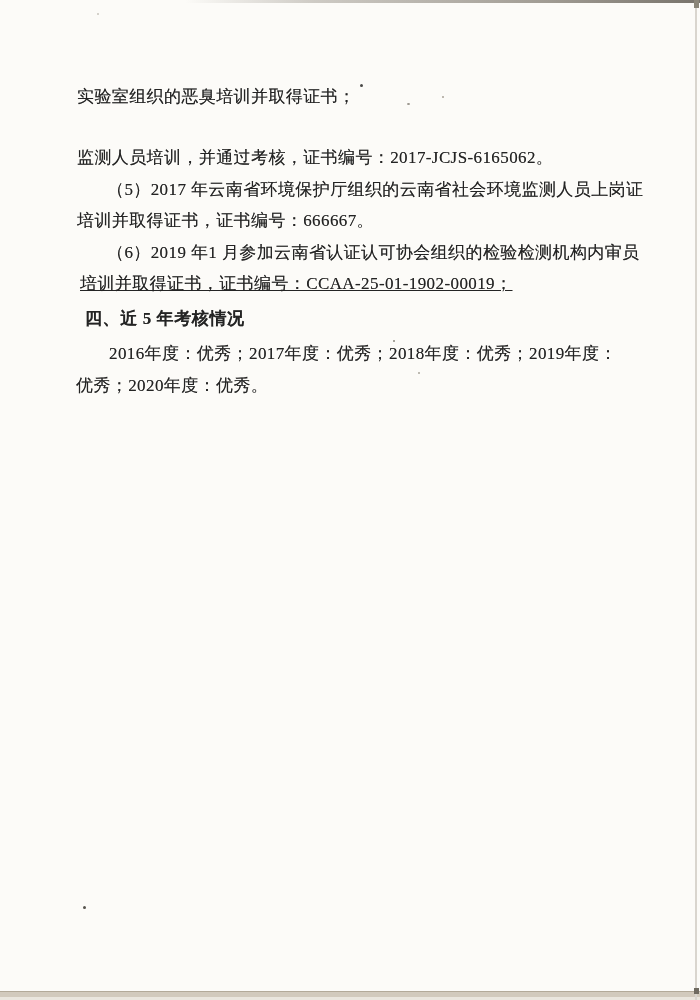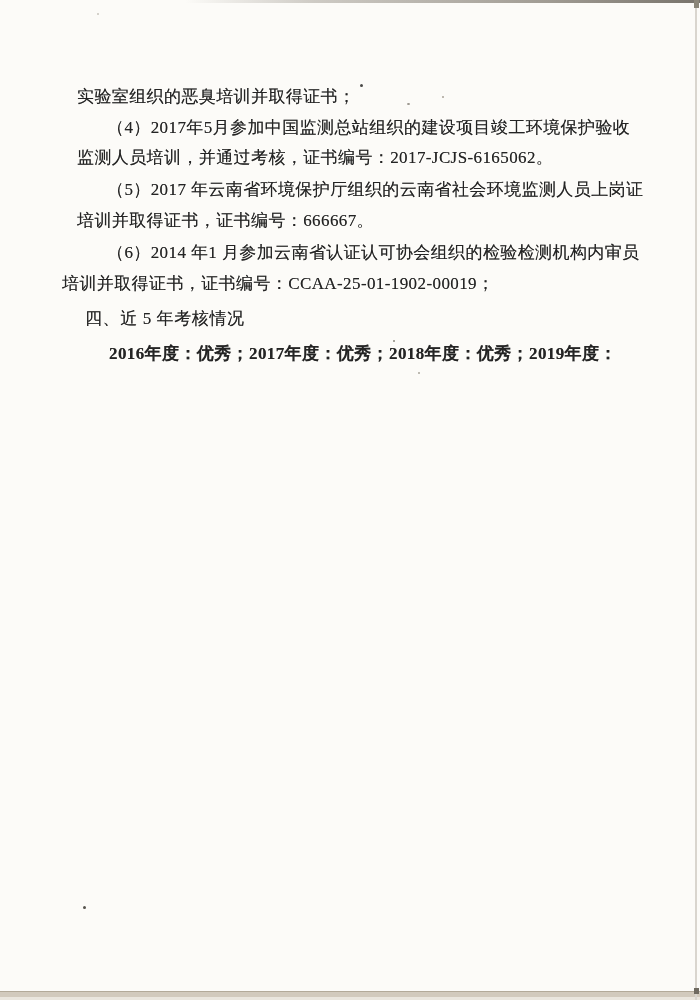--- a/index.html
+++ b/index.html
@@ -17,21 +17,21 @@
   .page{position:absolute;inset:0;}
   .line{
     position:absolute;
     white-space:nowrap;
     font-size:17px;
     line-height:20px;
     letter-spacing:0.4px;
     color:var(--ink);
     text-shadow:0 0 0.6px rgba(30,30,30,0.55);
   }
-  .line.heading{font-weight:400;letter-spacing:0.6px;text-align:right;}
+  .line.heading{font-weight:700;letter-spacing:0.6px;text-align:right;}
   
   .scan-top-line{
     position:absolute;top:0;left:185px;right:0;height:3px;
     background:linear-gradient(to right,
       rgba(150,144,134,0) 0%,
       rgba(150,144,134,0.45) 25%,
       rgba(130,124,114,0.75) 70%,
       rgba(105,100,92,0.9) 100%);
   }
   .scan-bottom-band{
@@ -64,32 +64,32 @@
   .speck.s6{left:83px;top:906px;width:3px;height:3px;background:#55524c;}
   .speck.s7{left:97px;top:13px;width:2px;height:2px;background:#c9c5bc;}
 </style>
 </head>
 <body>
 
 <div class="page">
 
   <div class="line" style="left:77px;top:87px;">实验室组织的恶臭培训并取得证书；</div>
 
-  <div class="line" style="left:107px;top:118px;">（4）2017年5月参加中国监测总站组织的建设项目竣工环境保护验收</div>
   <div class="line" style="left:77px;top:148px;font-family:Liberation Serif, serif;">监测人员培训，并通过考核，证书编号：2017-JCJS-6165062。</div>
 
   <div class="line" style="left:107px;top:180px;text-align:right;">（5）2017 年云南省环境保护厅组织的云南省社会环境监测人员上岗证</div>
   <div class="line" style="left:77px;top:211px;">培训并取得证书，证书编号：666667。</div>
 
-  <div class="line" style="left:107px;top:243px;">（6）2014 年1 月参加云南省认证认可协会组织的检验检测机构内审员</div>
-  <div class="line" style="left:62px;top:274px;">培训并取得证书，证书编号：CCAA-25-01-1902-00019；</div>
+  <div class="line" style="left:107px;top:243px;">（6）2019 年1 月参加云南省认证认可协会组织的检验检测机构内审员</div>
+  <div class="line" style="left:80px;top:274px;text-decoration:underline;">培训并取得证书，证书编号：CCAA-25-01-1902-00019；</div>
 
   <div class="line heading" style="left:85px;top:309px;">四、近 5 年考核情况</div>
 
-  <div class="line" style="left:109px;top:344px;font-weight:bold;">2016年度：优秀；2017年度：优秀；2018年度：优秀；2019年度：</div>
+  <div class="line" style="left:109px;top:344px;">2016年度：优秀；2017年度：优秀；2018年度：优秀；2019年度：</div>
+  <div class="line" style="left:76px;top:376px;">优秀；2020年度：优秀。</div>
 
   <div class="scan-top-line"></div>
   <div class="scan-bottom-band"></div>
   <div class="scan-bottom-fade"></div>
   <div class="scan-right-line"></div>
   <div class="scan-right-cap"></div>
   <div class="scan-right-blob"></div>
 
   <div class="speck s1"></div>
   <div class="speck s2"></div>

